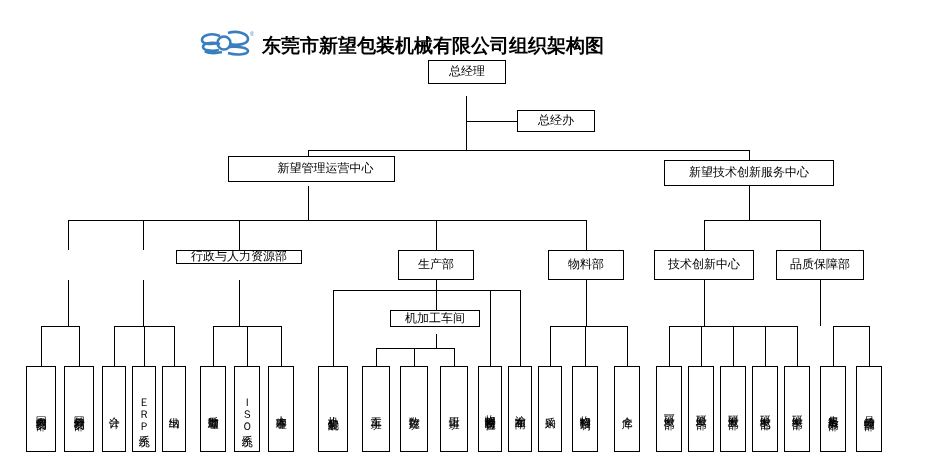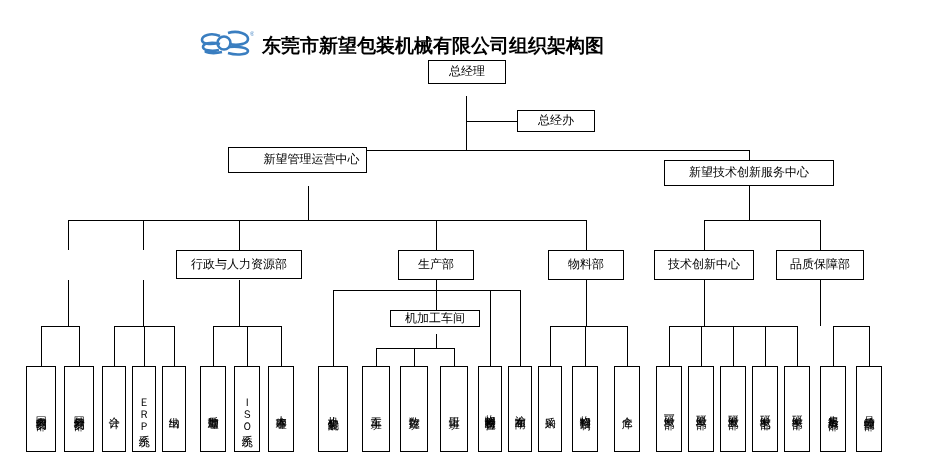--- a/index.html
+++ b/index.html
@@ -122,23 +122,23 @@
     <div class="line" style="left: 701px; top: 326px; width: 1px; height: 40px;"></div>
     <div class="line" style="left: 733px; top: 326px; width: 1px; height: 40px;"></div>
     <div class="line" style="left: 765px; top: 326px; width: 1px; height: 40px;"></div>
     <div class="line" style="left: 797px; top: 326px; width: 1px; height: 40px;"></div>
     <div class="line" style="left: 820px; top: 280px; width: 1px; height: 46px;"></div>
     <div class="line" style="left: 833px; top: 326px; width: 36px; height: 1px;"></div>
     <div class="line" style="left: 833px; top: 326px; width: 1px; height: 40px;"></div>
     <div class="line" style="left: 869px; top: 326px; width: 1px; height: 40px;"></div>
     <div class="node" style="left: 428px; top: 60px; width: 78px; height: 24px;">总经理</div>
     <div class="node" style="left: 517px; top: 110px; width: 78px; height: 22px;">总经办</div>
-    <div class="node" style="left: 228px; top: 147px; width: 139px; height: 26px; padding-left: 28px;">新望管理运营中心</div>
+    <div class="node" style="left: 228px; top: 156px; width: 167px; height: 26px; padding-left: 28px;">新望管理运营中心</div>
     <div class="node" style="left: 664px; top: 160px; width: 170px; height: 26px;">新望技术创新服务中心</div>
-    <div class="node" style="left: 176px; top: 250px; width: 126px; height: 29px;">行政与人力资源部</div>
+    <div class="node" style="left: 176px; top: 250px; width: 126px; height: 14px;">行政与人力资源部</div>
     <div class="node" style="left: 398px; top: 250px; width: 76px; height: 30px;">生产部</div>
     <div class="node" style="left: 548px; top: 250px; width: 76px; height: 30px;">物料部</div>
     <div class="node" style="left: 654px; top: 250px; width: 100px; height: 30px;">技术创新中心</div>
     <div class="node" style="left: 776px; top: 250px; width: 88px; height: 30px;">品质保障部</div>
     <div class="node" style="left: 390px; top: 310px; width: 90px; height: 17px;">机加工车间</div>
     <div class="node vert" style="left: 26px; top: 366px; width: 30px; height: 86px;">国内贸易部</div>
     <div class="node vert" style="left: 64px; top: 366px; width: 30px; height: 86px;">国外贸易部</div>
     <div class="node vert" style="left: 102px; top: 366px; width: 24px; height: 86px;">会计</div>
     <div class="node vert" style="left: 132px; top: 366px; width: 24px; height: 86px;">ＥＲＰ系统</div>
     <div class="node vert" style="left: 162px; top: 366px; width: 24px; height: 86px;">出纳</div>

